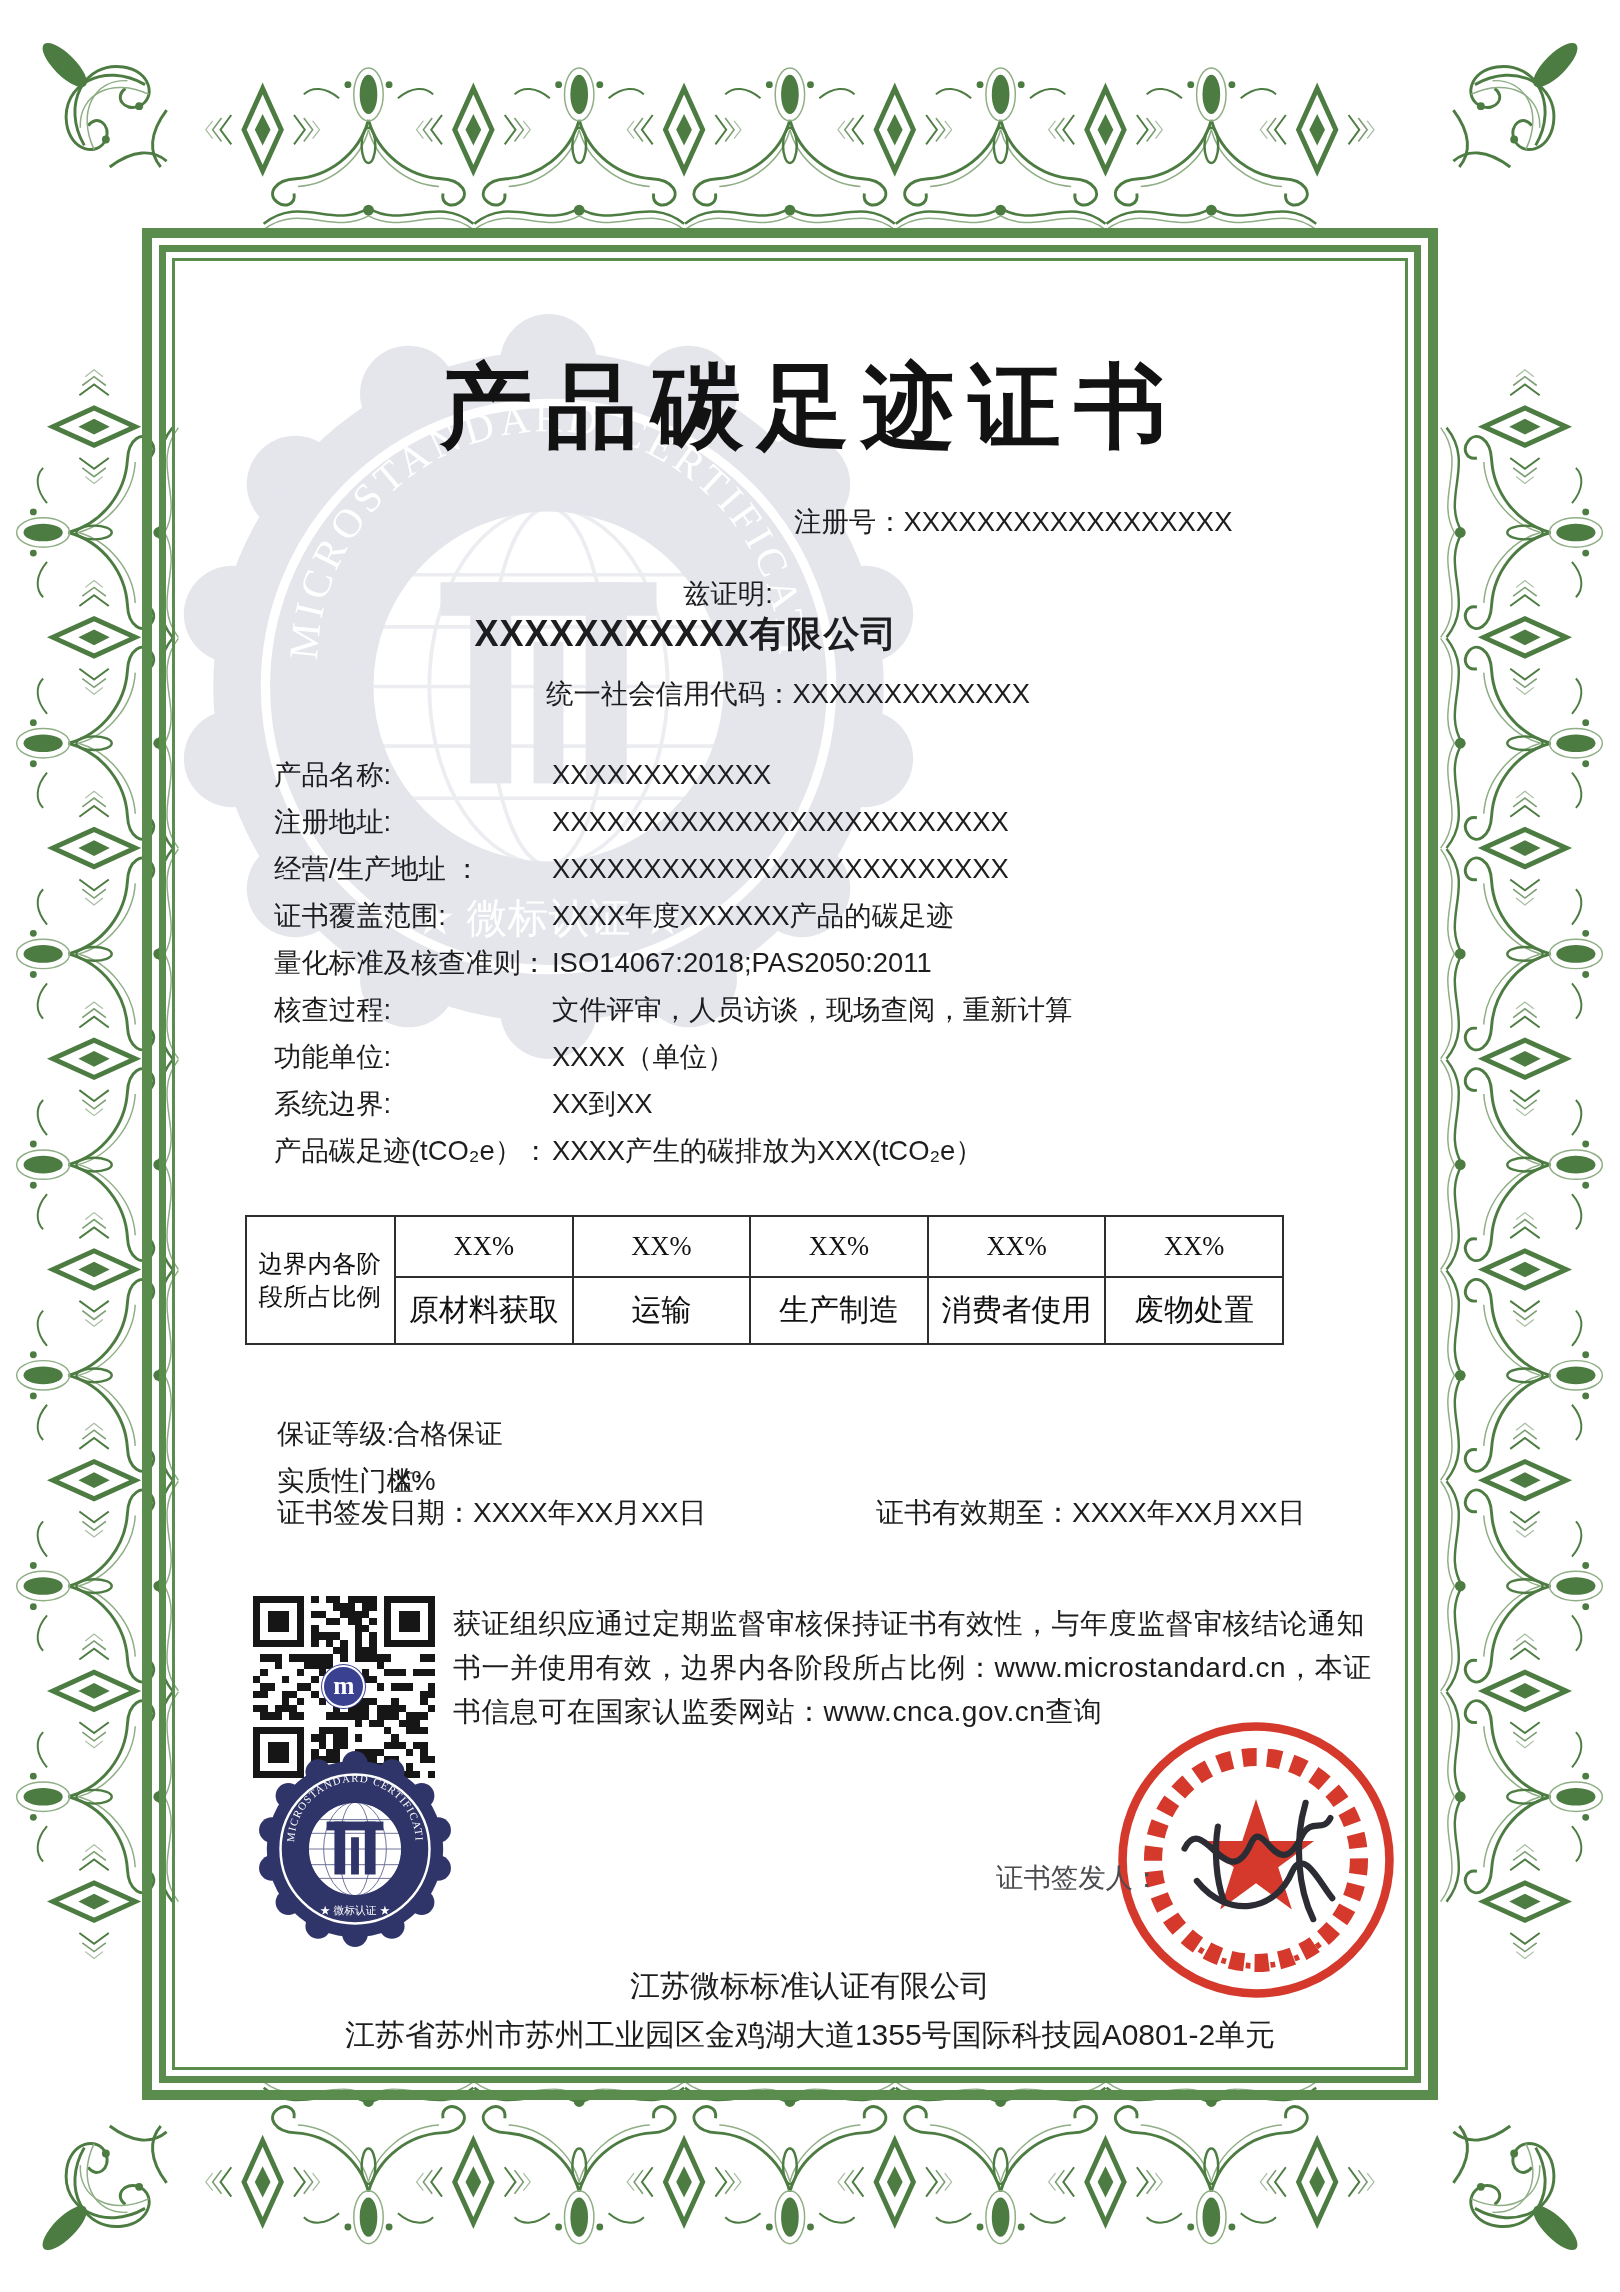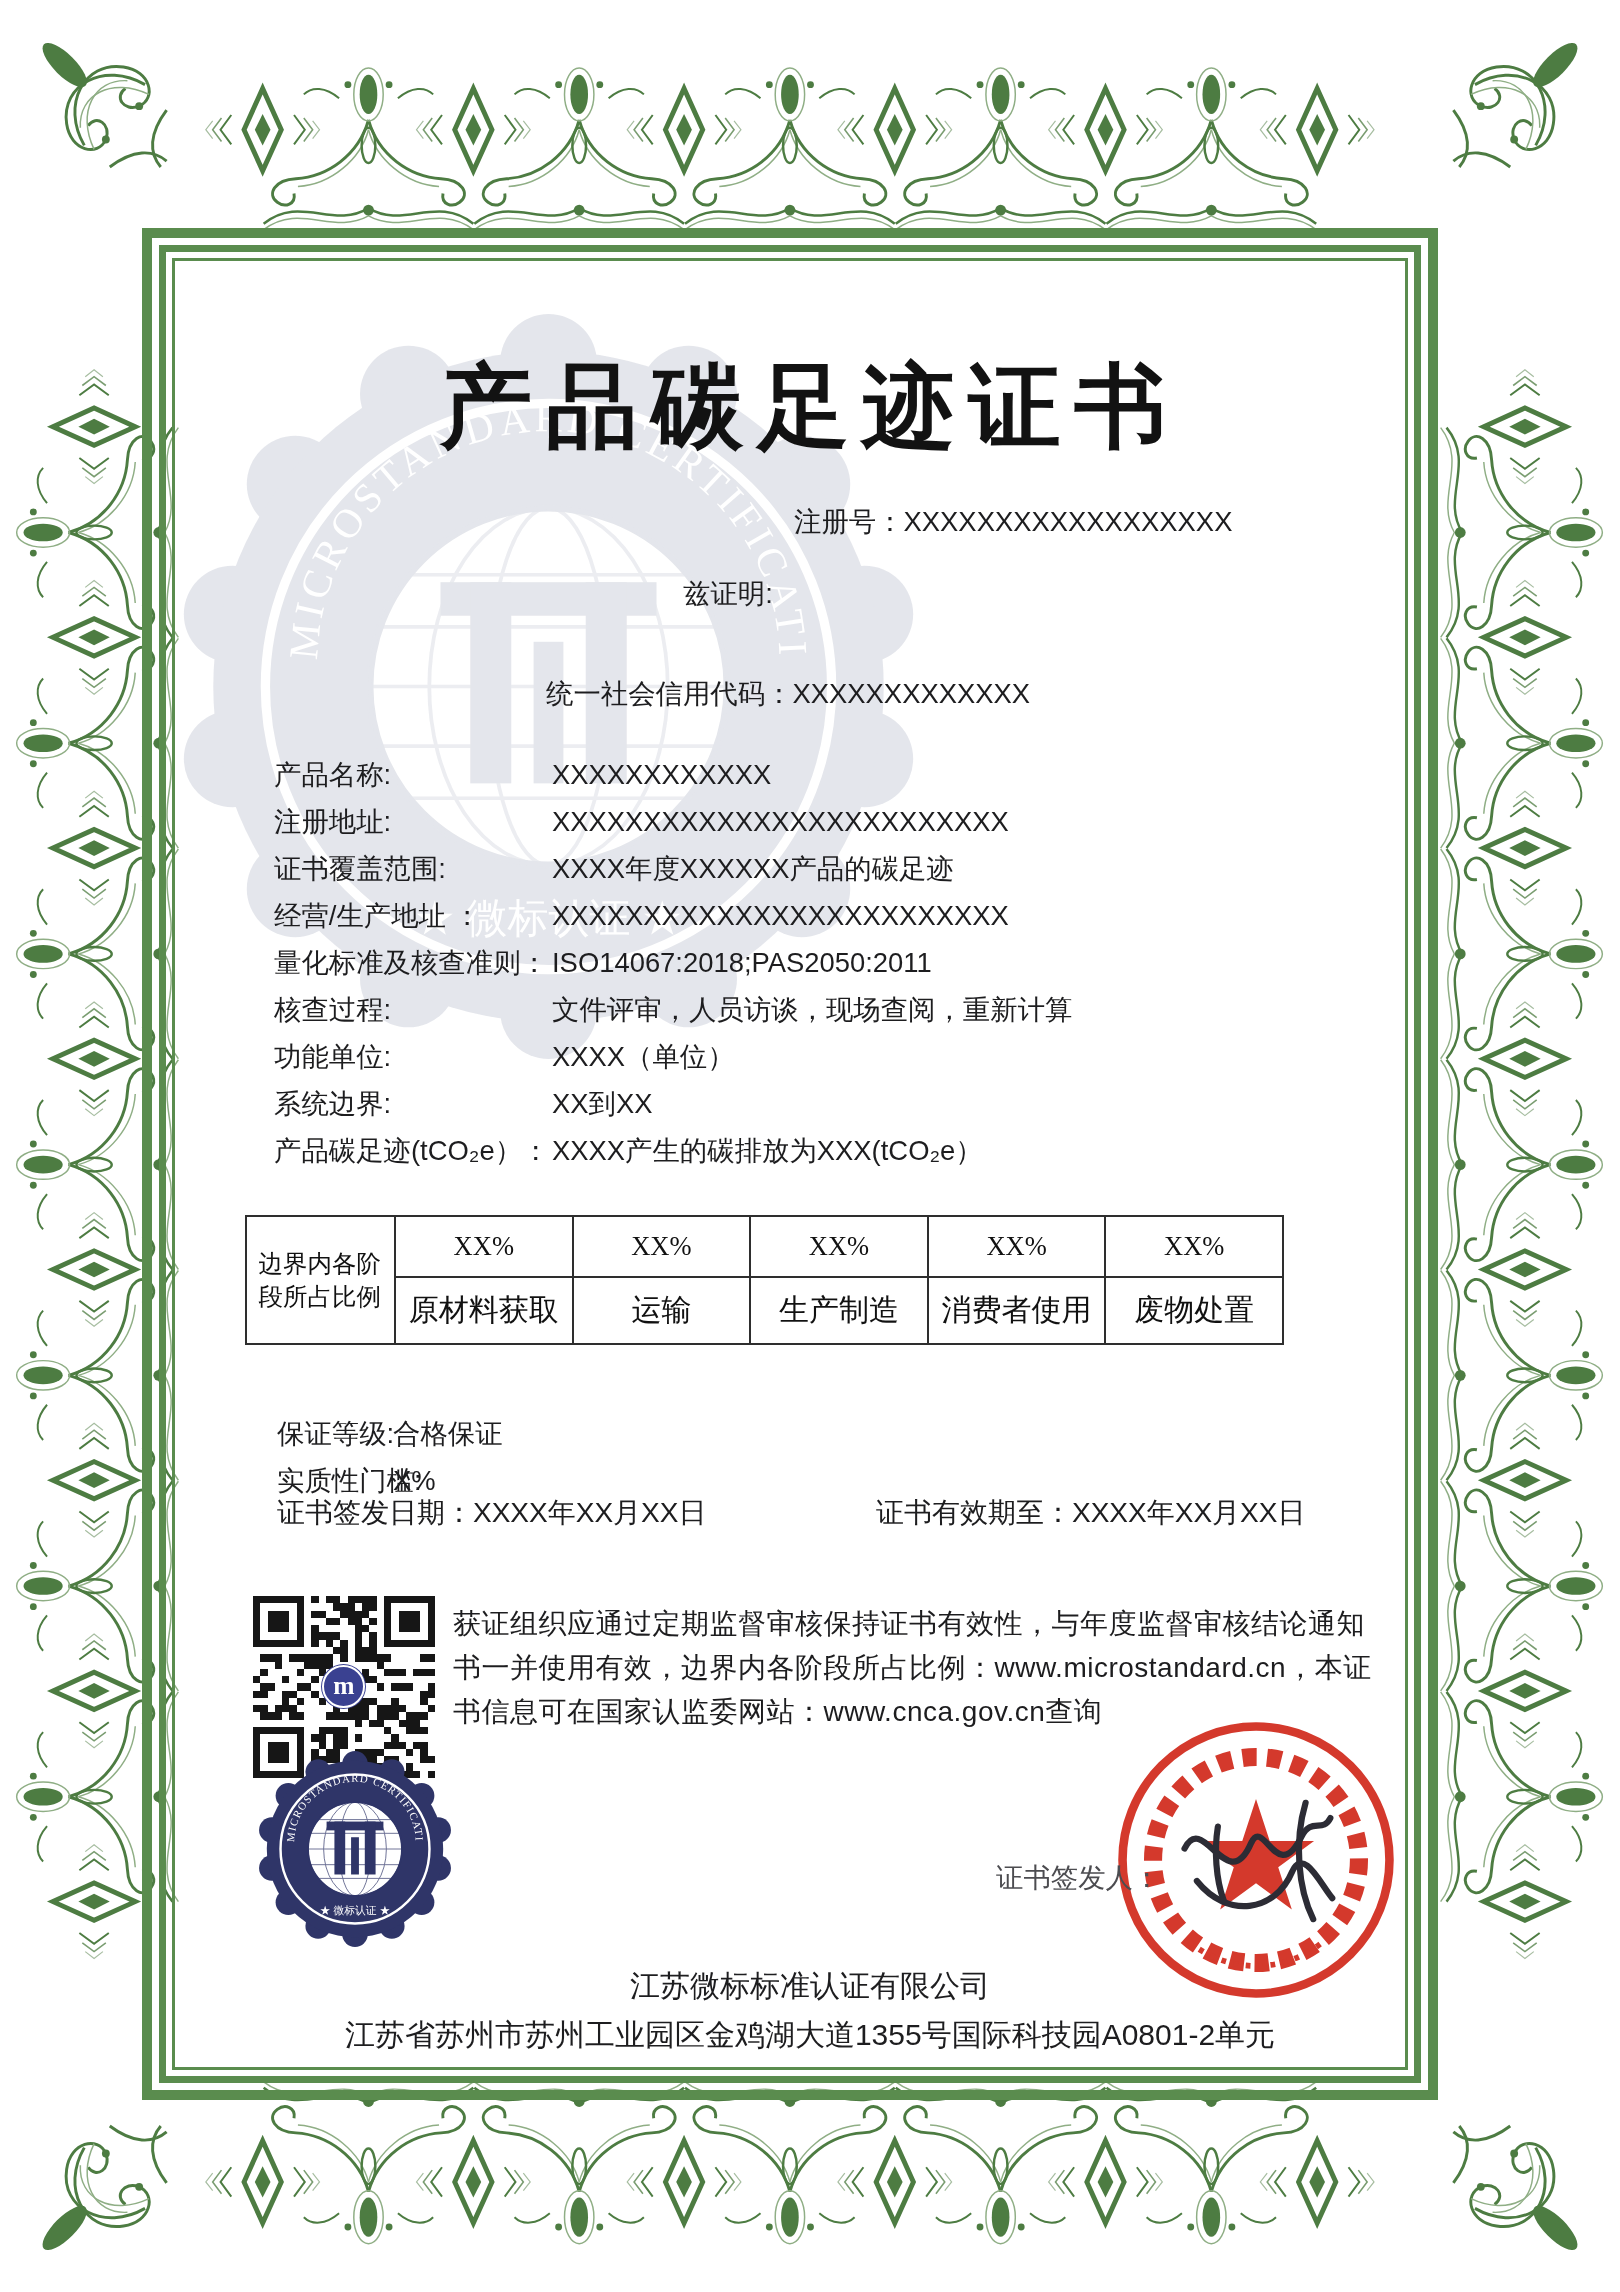--- a/index.html
+++ b/index.html
@@ -211,29 +211,30 @@
       <div class="f2">
         <div class="f3"></div>
       </div>
     </div>
 
   <div class="abs title z">产品碳足迹证书</div>
   <div class="abs regline z">
     <span>注册号：</span><span>XXXXXXXXXXXXXXXXXX</span>
   </div>
   <div class="abs certify z">兹证明:</div>
+  <div class="abs company z">XXXXXXXXXXX有限公司</div>
   <div class="abs credit z">
     <span>统一社会信用代码：</span><span>XXXXXXXXXXXXX</span>
   </div>
 
   <div class="fields z">
     <div class="frow"><span class="flabel">产品名称:</span><span>XXXXXXXXXXXX</span></div>
     <div class="frow"><span class="flabel">注册地址:</span><span>XXXXXXXXXXXXXXXXXXXXXXXXX</span></div>
+    <div class="frow"><span class="flabel">经营/生产地址 ：</span><span>XXXXXXXXXXXXXXXXXXXXXXXXX</span></div>
     <div class="frow"><span class="flabel">证书覆盖范围:</span><span>XXXX年度XXXXXX产品的碳足迹</span></div>
-    <div class="frow"><span class="flabel">经营/生产地址 ：</span><span>XXXXXXXXXXXXXXXXXXXXXXXXX</span></div>
     <div class="frow"><span class="flabel">量化标准及核查准则：</span><span>ISO14067:2018;PAS2050:2011</span></div>
     <div class="frow"><span class="flabel">核查过程:</span><span>文件评审，人员访谈，现场查阅，重新计算</span></div>
     <div class="frow"><span class="flabel">功能单位:</span><span>XXXX（单位）</span></div>
     <div class="frow"><span class="flabel">系统边界:</span><span>XX到XX</span></div>
     <div class="frow"><span class="flabel">产品碳足迹(tCO₂e）：</span><span>XXXX产生的碳排放为XXX(tCO₂e）</span></div>
   </div>
 
   <table class="stage-table z">
     <tbody>
         <tr>

